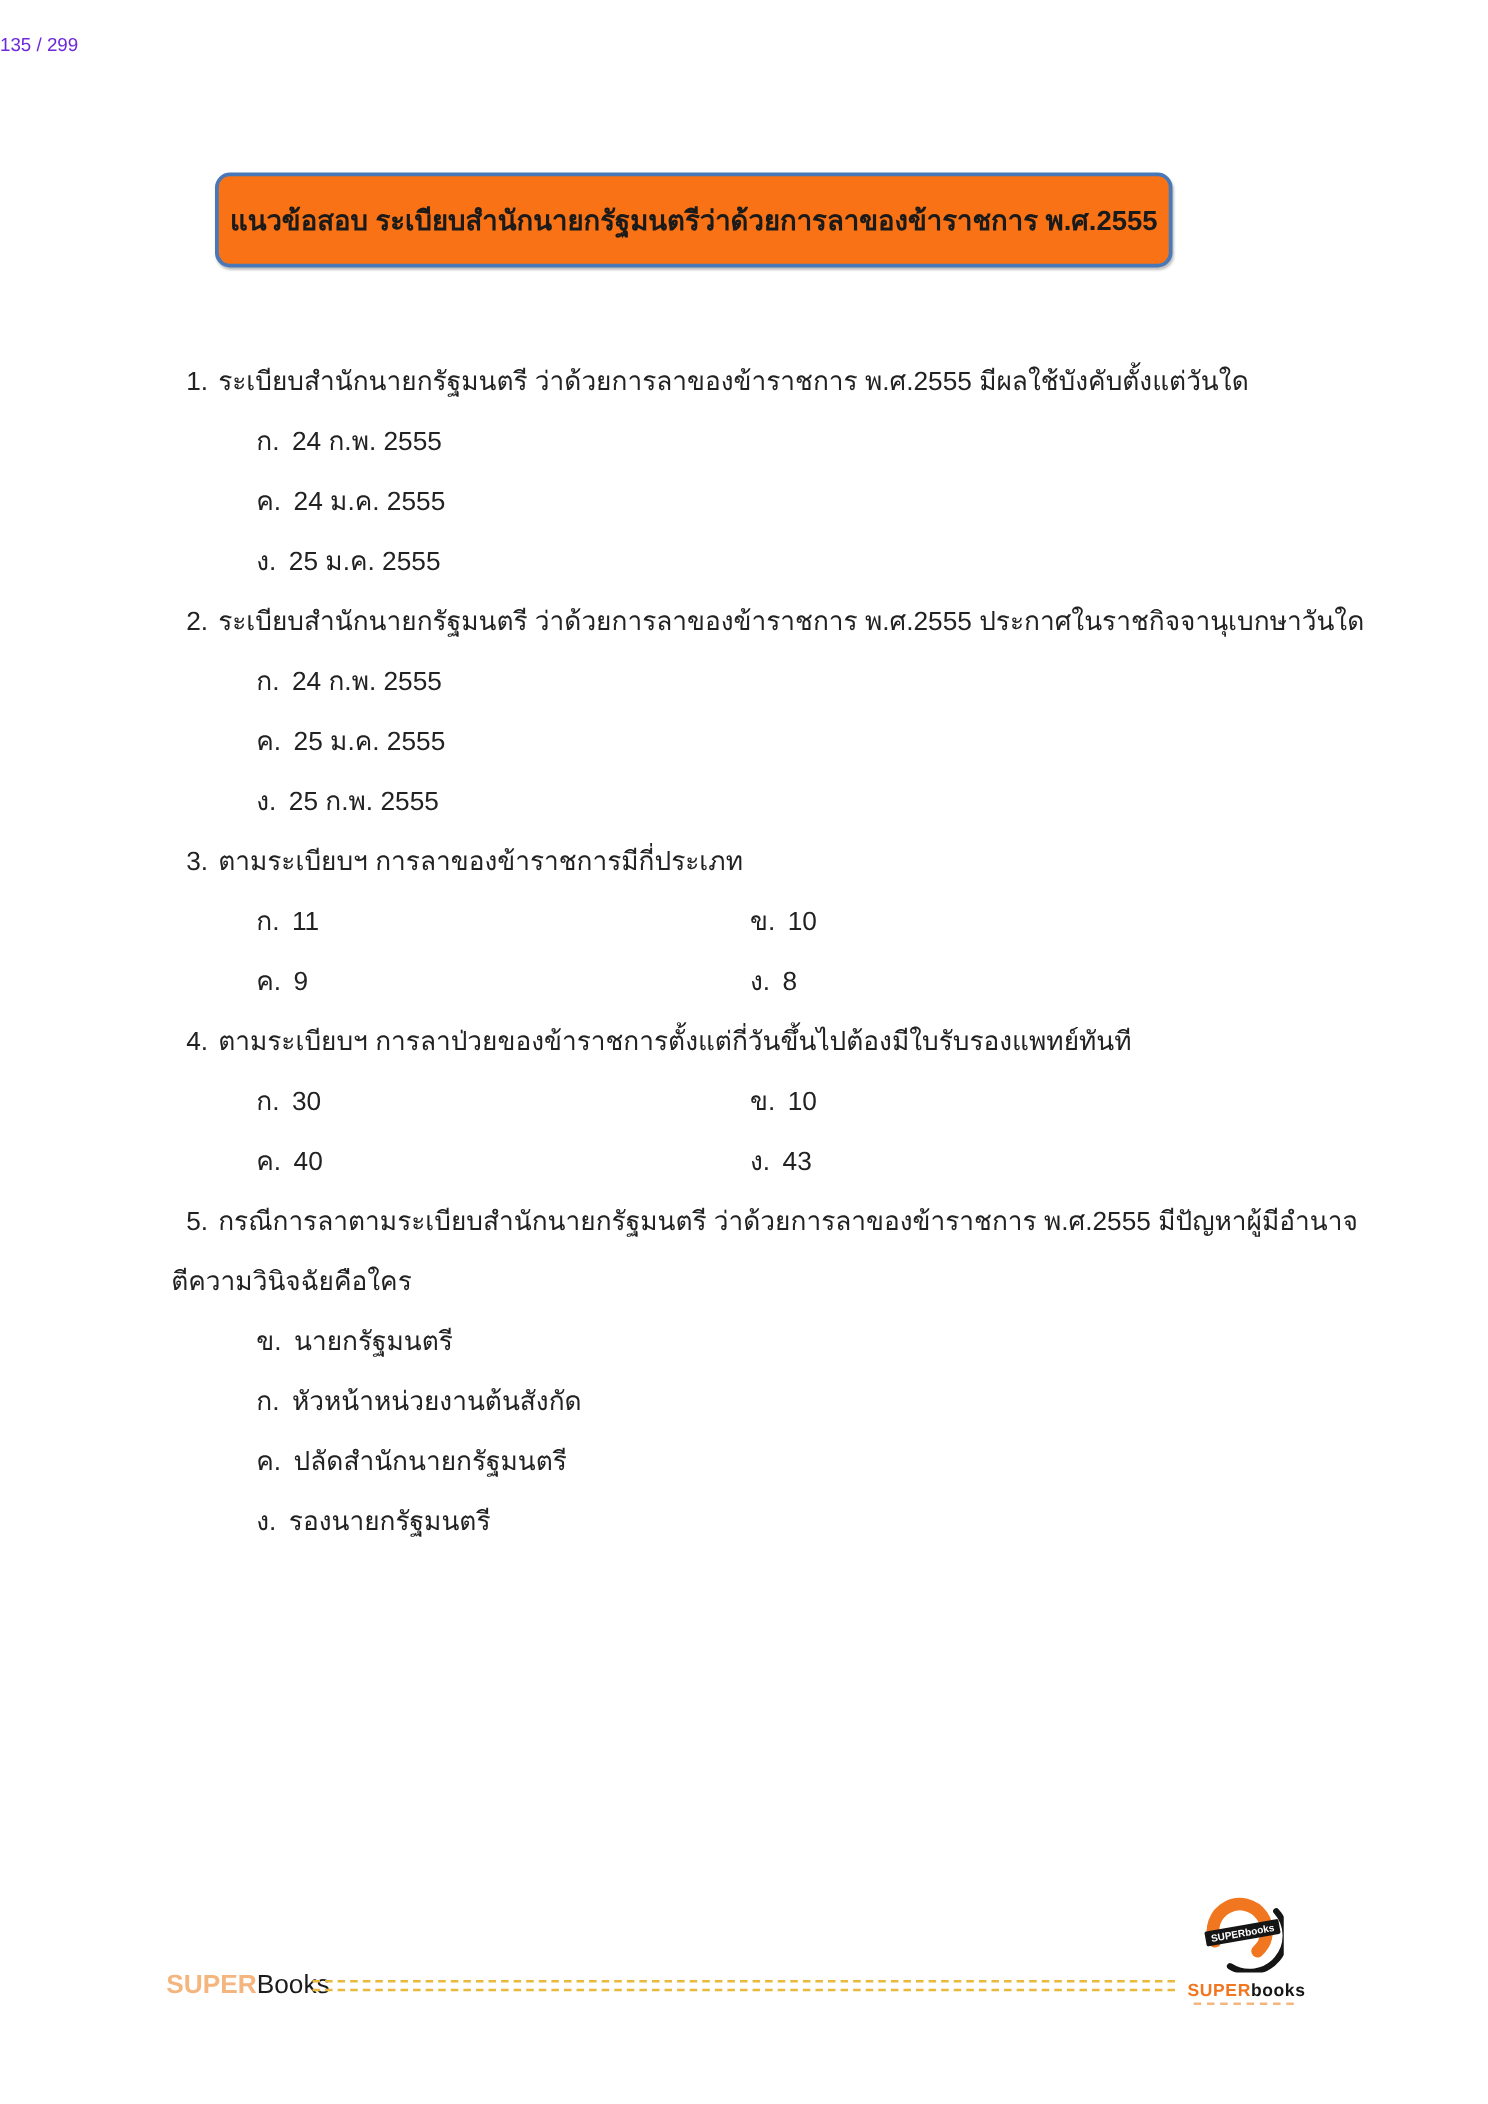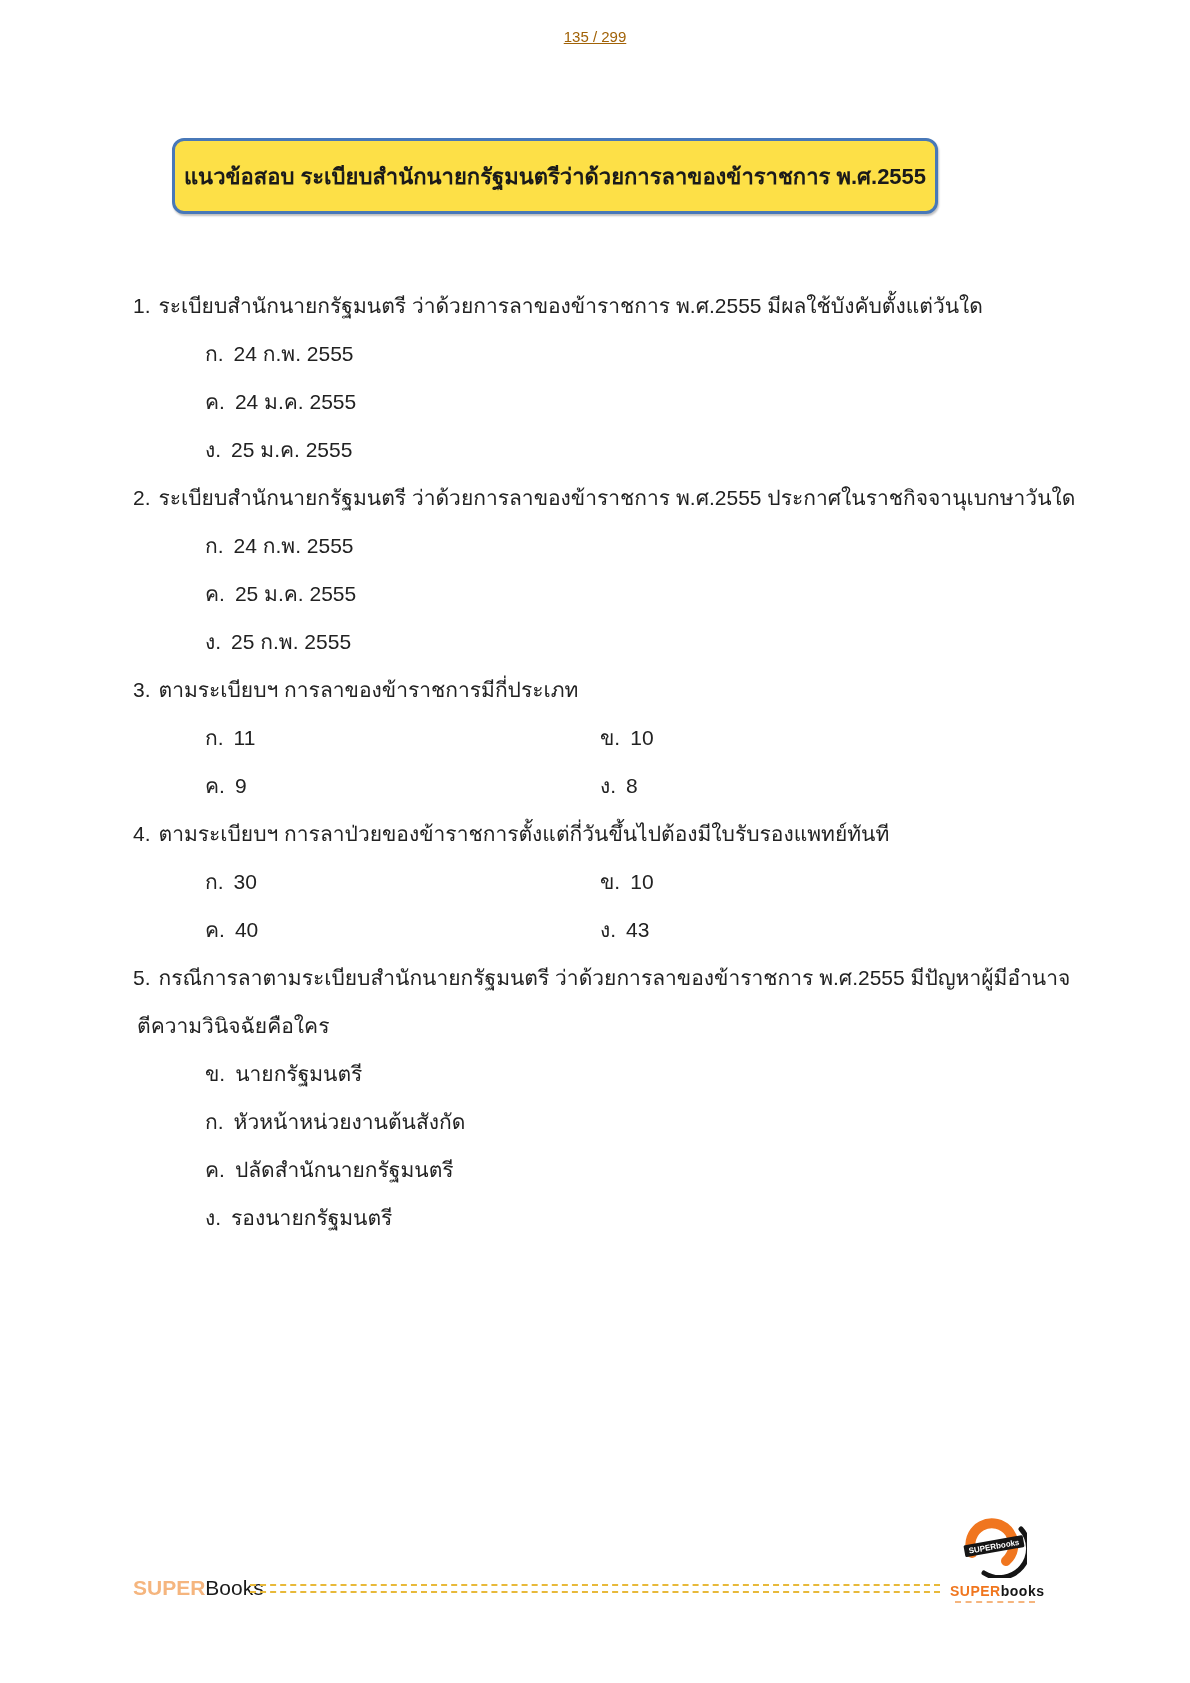--- a/index.html
+++ b/index.html
@@ -8,37 +8,37 @@
     background:#ffffff;
     font-family:"Liberation Sans", sans-serif;
     color:#262626;
     position:relative;
     overflow:hidden;
   }
   .page { position:absolute; inset:0; background:#ffffff; }
 
   .page-number {
     position:absolute; top:28px; left:0; width:100%;
-    text-align:center; font-size:15px; color:#a16207;text-decoration:underline;
+    font-size:15px; color:#6d28d9;
   }
 
   .title-box {
     position:absolute; left:172px; top:138px; width:766px; height:76px;
     border:3px solid #4878B8; border-radius:12px;
     display:flex; align-items:center; justify-content:center;
     box-shadow:1px 2px 2px rgba(0,0,0,0.25);
-    background:#fde047;
+    background:#f97316;
   }
   .title-text { font-size:22px; font-weight:bold; color:#1a1a1a; white-space:nowrap; }
 
   .content {
     position:absolute; left:133px; top:282px; width:990px;
     font-size:21px; color:#222222;
   }
-  .qline { line-height:48px; white-space:nowrap; }
+  .qline { line-height:48px; white-space:nowrap;margin-left:16px; }
   .q-num { margin-right:8px; }
   .qcont { line-height:48px; padding-left:4px; white-space:nowrap; }
   .opt { line-height:48px; padding-left:72px; white-space:nowrap; }
   .opt-label { margin-right:10px; }
   .optrow { display:flex; line-height:48px; }
   .optrow .c1 { padding-left:72px; width:467px; white-space:nowrap; }
   .optrow .c2 { white-space:nowrap; }
 
   .footer-brand {
     position:absolute; left:133px; top:1576px;

